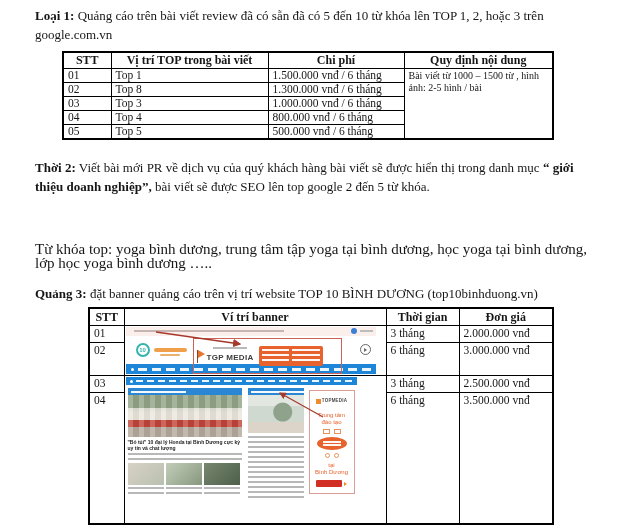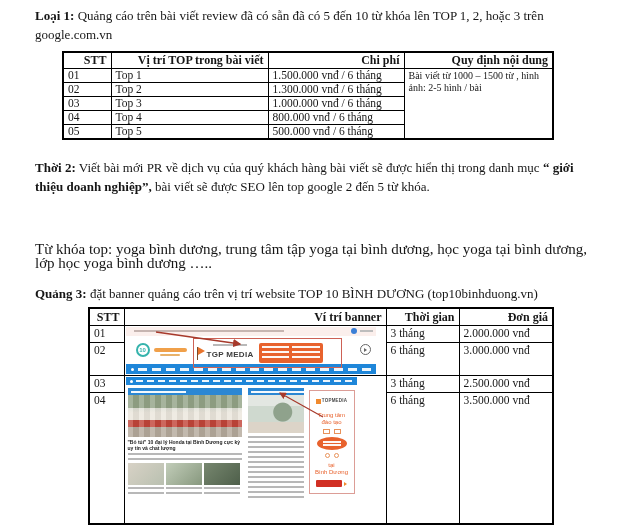--- a/index.html
+++ b/index.html
@@ -7,21 +7,21 @@
   .page { position:relative; width:628px; height:532px; background:#ffffff;
           font-family:"Liberation Serif", serif; color:#161616; overflow:hidden; }
 
   .para { position:absolute; left:35px; width:567px; font-size:13px; line-height:19px; }
   .para b { font-weight:bold; }
   .small-para { font-size:15px; line-height:14px; }
   .doc-link { color:var(--link-blue,#1a12cf); font-weight:bold; text-decoration:underline; cursor:pointer; }
 
   .tbl { border-collapse:collapse; table-layout:fixed; background:#fff; }
   .tbl th, .tbl td { border:1px solid #000; vertical-align:top; padding:0 4px; overflow:hidden; }
-  .tbl th { text-align:right; font-size:12px; line-height:15px; font-weight:bold; }
+  .tbl th { text-align:center; font-size:12px; line-height:15px; font-weight:bold; }
   .tbl td { font-size:11.5px; line-height:14px; }
 
   #table1-wrap { position:absolute; left:62px; top:51px; }
   #table1 { width:490px; border:2px solid #000; }
   #table1 th { height:16px; }
   #table1 td { height:14px; line-height:13px; }
   .rules-note { font-size:10px !important; line-height:12px !important; padding-top:1px !important; }
 
   #table2-wrap { position:absolute; left:88px; top:307px; }
   #table2 { width:464px; border:2px solid #000; }
@@ -36,21 +36,21 @@
   .s1-top { position:relative; height:9px; background:#fbefec; }
   .s1-top-bar { position:absolute; left:8px; top:3px; width:150px; height:2px; background:#c6b5b1; }
   .s1-dot { position:absolute; right:19px; top:1px; width:6px; height:6px; border-radius:50%; background:#3b7fd6; }
   .s1-dot-bar { position:absolute; right:3px; top:3px; width:13px; height:2px; background:#bdbdbd; }
   .s1-head { position:relative; height:28px; background:#fff; }
   .s1-logo-circle { position:absolute; left:10px; top:7px; width:14px; height:14px; border:2px solid #35b3ac;
                     border-radius:50%; color:#35b3ac; font-size:6px; font-weight:bold;
                     display:flex; align-items:center; justify-content:center; }
   .s1-logo-bar { position:absolute; left:28px; top:12px; width:33px; height:4px; background:#f0a04a; border-radius:2px; }
   .s1-logo-swoosh { position:absolute; left:34px; top:18px; width:20px; height:2px; background:#e8b26a; border-radius:1px; }
-  .s1-redbox { position:absolute; left:67px; top:2px; width:149px; height:30px; border:1px solid #cd6155;
+  .s1-redbox { position:absolute; left:67px; top:2px; width:149px; height:36px; border:1px solid #cd6155;
                display:flex; align-items:center; padding-left:3px; }
   .s1-flagpole { width:1px; height:13px; background:#7a4a2a; }
   .s1-flag { width:0; height:0; border-top:4px solid transparent; border-bottom:4px solid transparent;
              border-left:7px solid #e8742d; margin-top:-5px; }
   .s1-brandcol { position:relative; margin-left:2px; }
   .s1-tagline { width:34px; height:2px; background:#b9b9b9; margin:0 0 2px 6px; }
   .s1-brand { font-size:8px; font-weight:bold; color:#3d3d3d; letter-spacing:.3px; white-space:nowrap; }
   .s1-orange { margin-left:5px; width:64px; height:20px; background:var(--accent-orange,#e8622d);
                border-radius:2px; display:flex; gap:3px; padding:3px; }
   .s1-orange .vb { flex:1; background-image:repeating-linear-gradient(180deg, rgba(255,255,255,.95) 0 2px, transparent 2px 5px); }
@@ -131,21 +131,21 @@
         <th>Quy định nội dung</th>
       </tr>
       <tr>
         <td>01</td>
         <td>Top 1</td>
         <td>1.500.000 vnđ / 6 tháng</td>
         <td rowspan="5" class="rules-note">Bài viết từ 1000 – 1500 từ , hình ảnh: 2-5 hình / bài</td>
       </tr>
       <tr>
         <td>02</td>
-        <td>Top 2</td>
+        <td>Top 8</td>
         <td>1.300.000 vnđ / 6 tháng</td>
       </tr>
       <tr>
         <td>03</td>
         <td>Top 3</td>
         <td>1.000.000 vnđ / 6 tháng</td>
       </tr>
       <tr>
         <td>04</td>
         <td>Top 4</td>

